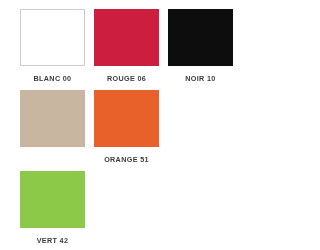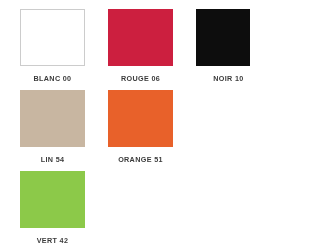--- a/index.html
+++ b/index.html
@@ -23,21 +23,21 @@
   .swatch-row {
     display: flex;
     flex-direction: row;
     justify-content: flex-start;
     align-items: flex-start;
     width: 210px;
     margin: 0 0 7px 0;
   }
   .swatch-cell {
     width: 65px;
-    margin-right: 23px;
+    margin-right: 9px;
     display: flex;
     flex-direction: column;
     align-items: center;
   }
   .swatch-cell:last-child {
     margin-right: 0;
   }
   .swatch-chip {
     width: 65px;
     height: 57px;
@@ -81,21 +81,20 @@
     </div>
     <div class="swatch-cell">
       <span class="swatch-chip" style="background-color: rgb(13, 13, 13);"></span>
       <span class="swatch-label">NOIR 10</span>
     </div>
   </div>
 
   <div class="swatch-row">
     <div class="swatch-cell">
       <span class="swatch-chip" style="background-color: rgb(200, 182, 161);"></span>
-      <span class="swatch-label">LIN 54</span>
     </div>
     <div class="swatch-cell">
       <span class="swatch-chip" style="background-color: rgb(232, 97, 42);"></span>
       <span class="swatch-label">ORANGE 51</span>
     </div>
   </div>
 
   <div class="swatch-row">
     <div class="swatch-cell">
       <span class="swatch-chip" style="background-color: rgb(140, 201, 73);"></span>

